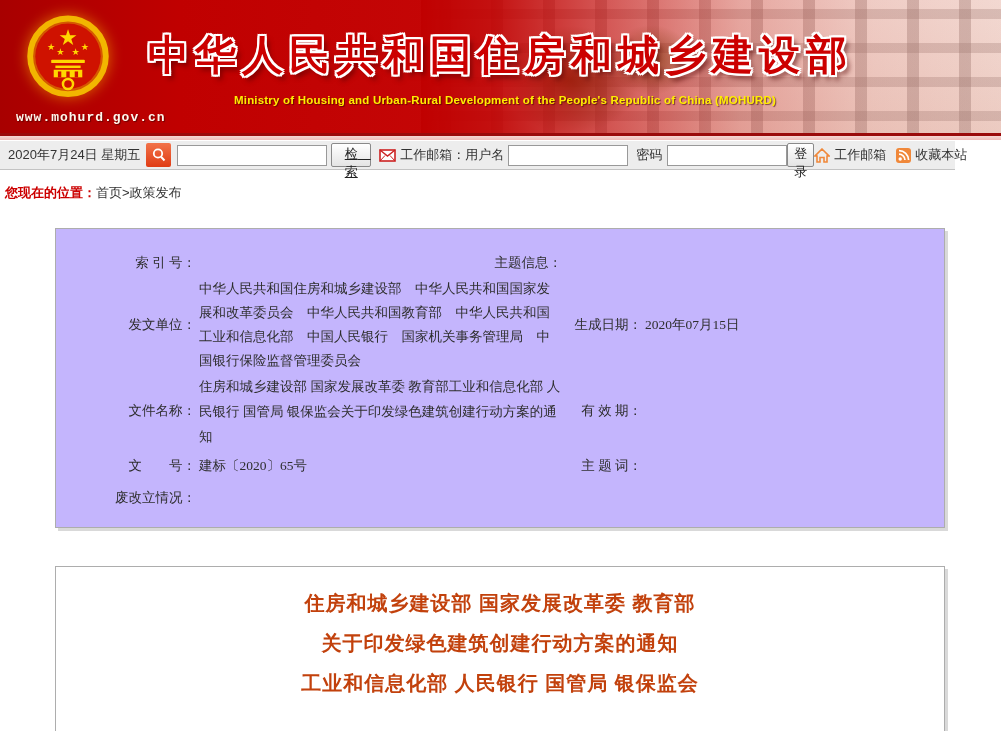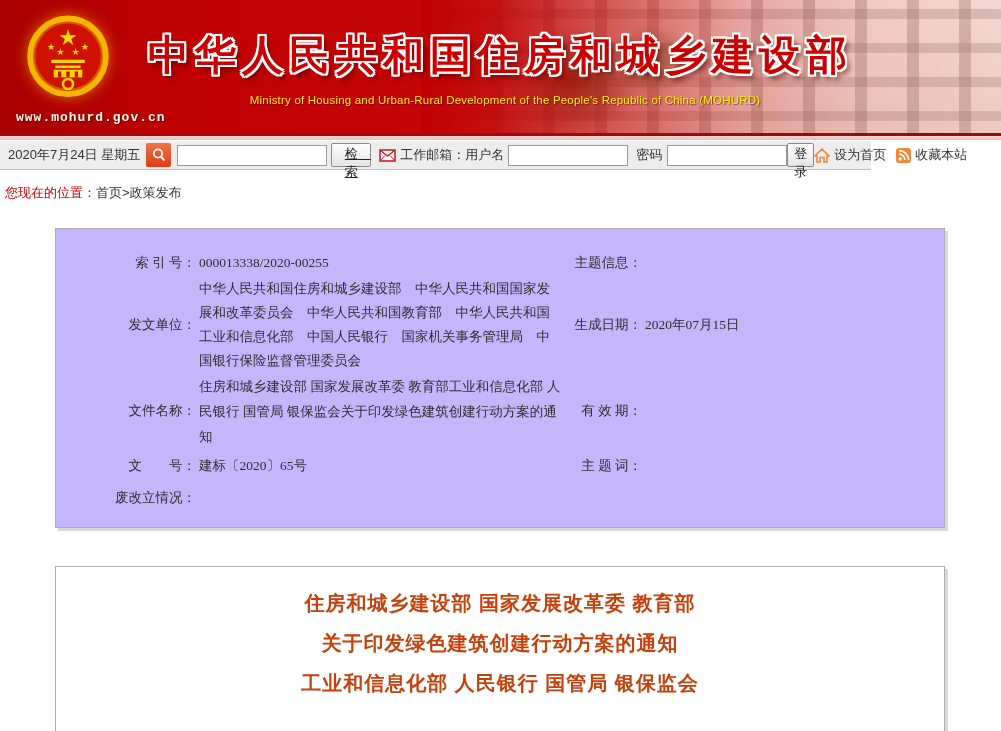--- a/index.html
+++ b/index.html
@@ -36,29 +36,29 @@
   .site-title{
     position:absolute;left:148px;top:28px;width:740px;
     font-size:41px;font-weight:bold;color:#cc0000;letter-spacing:6px;white-space:nowrap;
     text-shadow:
       -2px -2px 0 #fff,2px -2px 0 #fff,-2px 2px 0 #fff,2px 2px 0 #fff,
       0 -2px 0 #fff,0 2px 0 #fff,-2px 0 0 #fff,2px 0 0 #fff,
       4px 5px 5px rgba(80,0,0,.65);
   }
   .site-subtitle{
     position:absolute;left:180px;top:94px;width:650px;text-align:center;
-    color:#ffee00;font-size:11.5px;font-weight:normal;letter-spacing:.2px;
+    color:#ffee00;font-size:11.5px;font-weight:bold;letter-spacing:.2px;
     text-shadow:1px 1px 1px rgba(60,0,0,.6);
   }
   .header-strip-dark{position:absolute;left:0;top:133px;width:1001px;height:3px;background:#9a0b0b;}
   .header-strip-pink{position:absolute;left:0;top:136px;width:1001px;height:4px;background:linear-gradient(#f6d7d4,#eebcb8);}
 
   
   .toolbar{
-    position:absolute;left:0;top:140px;width:871px;height:30px;
+    position:absolute;left:0;top:140px;width:955px;height:30px;
     background:#ededed;border-top:1px solid #ffffff;border-bottom:1px solid #c3c3c3;
     display:flex;align-items:center;font-size:13px;color:#333;box-sizing:border-box;
   }
   .tb-date{margin-left:8px;white-space:nowrap;}
   .tb-search-btn{
     margin-left:6px;width:25px;height:24px;border:0;border-radius:2px;cursor:pointer;
     background:linear-gradient(#f2734a,#e03c14);display:flex;align-items:center;justify-content:center;
   }
   .tb-input{height:19px;border:1px solid #999;background:#fff;box-sizing:content-box;padding:0 3px;font-size:12px;}
   .tb-search-input{margin-left:6px;width:142px;}
@@ -74,21 +74,21 @@
   .tb-pwd-label{margin-left:8px;white-space:nowrap;}
   .tb-pwd-input{margin-left:5px;width:112px;}
   .tb-login-btn{margin-left:0;width:44px;}
   .tb-right{margin-left:auto;margin-right:8px;display:flex;align-items:center;}
   .tb-home-icon,.tb-rss-icon{display:flex;align-items:center;}
   .tb-home-label{margin-left:4px;margin-right:10px;white-space:nowrap;cursor:pointer;}
   .tb-fav-label{margin-left:4px;white-space:nowrap;cursor:pointer;}
 
   
   .breadcrumb{position:absolute;left:5px;top:184px;font-size:13px;}
-  .breadcrumb .crumb-prefix{color:#cc0000;font-weight:normal;}
+  .breadcrumb .crumb-prefix{color:#cc0000;font-weight:bold;}
   .breadcrumb .crumb-path{color:#333;}
 
   
   .meta-box{
     position:absolute;left:55px;top:228px;width:890px;height:300px;
     background:#c4b5fd;border:1px solid #adadad;box-shadow:3px 3px 0 #d9d9d9;
     box-sizing:border-box;padding-top:20px;
     font-family:"Liberation Serif","DejaVu Serif",serif;font-size:13.5px;color:#2e2e2e;
   }
   .meta-row{display:grid;grid-template-columns:140px 366px 80px 1fr;align-items:center;}
@@ -179,41 +179,40 @@
   <input class="tb-input tb-pwd-input" type="password" style="">
 
   <button class="tb-btn tb-login-btn">登录</button>
 
   <span class="tb-right">
     <span class="tb-home-icon">
       <svg width="16" height="15" viewBox="0 0 16 15">
         <polygon points="8,1 15,8 13,8 13,14 10,14 10,9.5 6,9.5 6,14 3,14 3,8 1,8" fill="none" stroke="#f0883a" stroke-width="1.6"></polygon>
       </svg>
     </span>
-    <span class="tb-home-label">设为首页</span>
+    <span class="tb-home-label">工作邮箱</span>
     <span class="tb-rss-icon">
       <svg width="15" height="15" viewBox="0 0 15 15">
         <rect x="0" y="0" width="15" height="15" rx="3" fill="#f0883a"></rect>
         <circle cx="4.2" cy="11" r="1.7" fill="#ffffff"></circle>
         <path d="M3 6.2 A 6 6 0 0 1 9 12" fill="none" stroke="#ffffff" stroke-width="1.7"></path>
         <path d="M3 2.6 A 9.6 9.6 0 0 1 12.6 12" fill="none" stroke="#ffffff" stroke-width="1.7"></path>
       </svg>
     </span>
     <span class="tb-fav-label">收藏本站</span>
   </span>
 </div>
 
 <div class="breadcrumb">
   <span class="crumb-prefix">您现在的位置：</span><span class="crumb-path">首页&gt;政策发布</span>
 </div>
 
 <div class="meta-box">
   <div class="meta-row row-1">
     <span class="meta-label">索 引 号：</span>
-    <span class="meta-value">000013338/2020-00255</span>
     <span class="meta-label">主题信息：</span>
   </div>
   <div class="meta-row row-2">
     <span class="meta-label">发文单位：</span>
     <span class="meta-value">中华人民共和国住房和城乡建设部　中华人民共和国国家发展和改革委员会　中华人民共和国教育部　中华人民共和国工业和信息化部　中国人民银行　国家机关事务管理局　中国银行保险监督管理委员会</span>
     <span class="meta-label">生成日期：</span>
     <span class="meta-value">2020年07月15日</span>
   </div>
   <div class="meta-row row-3">
     <span class="meta-label">文件名称：</span>

